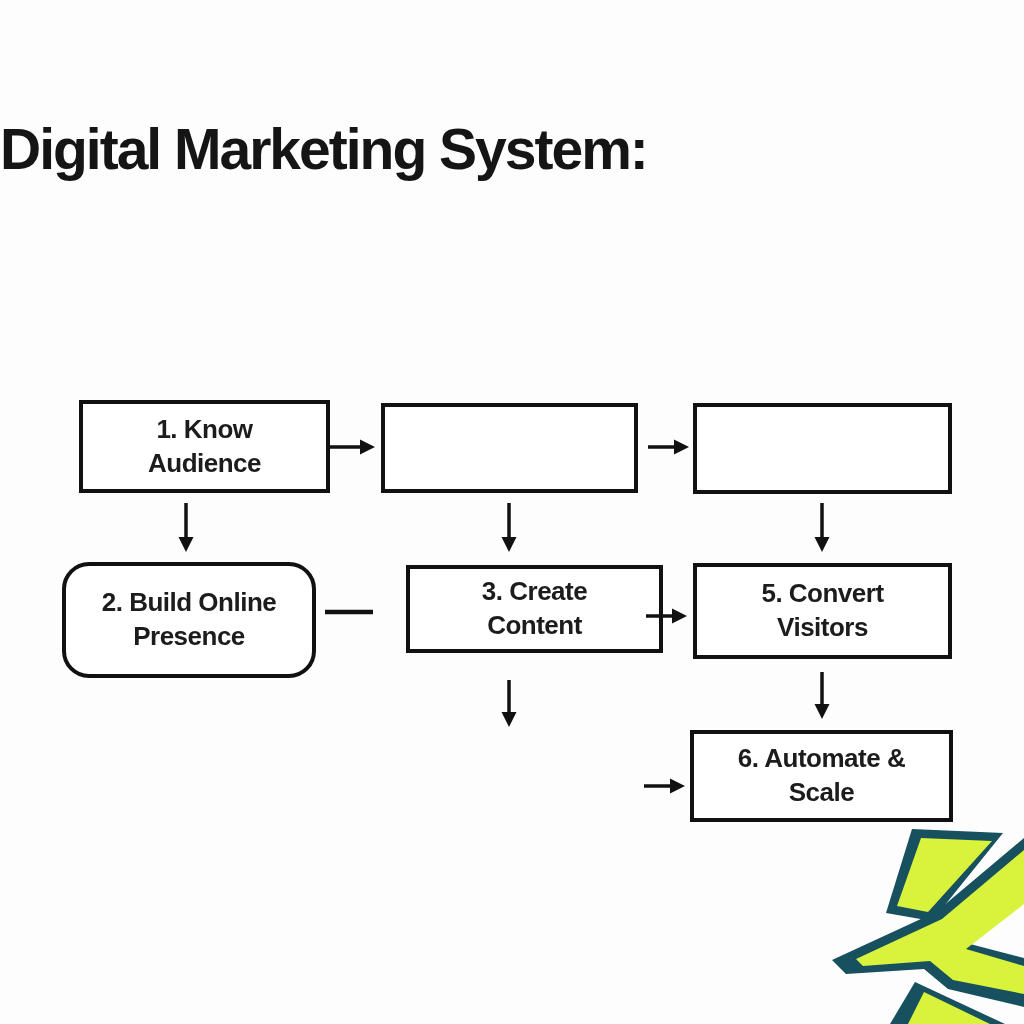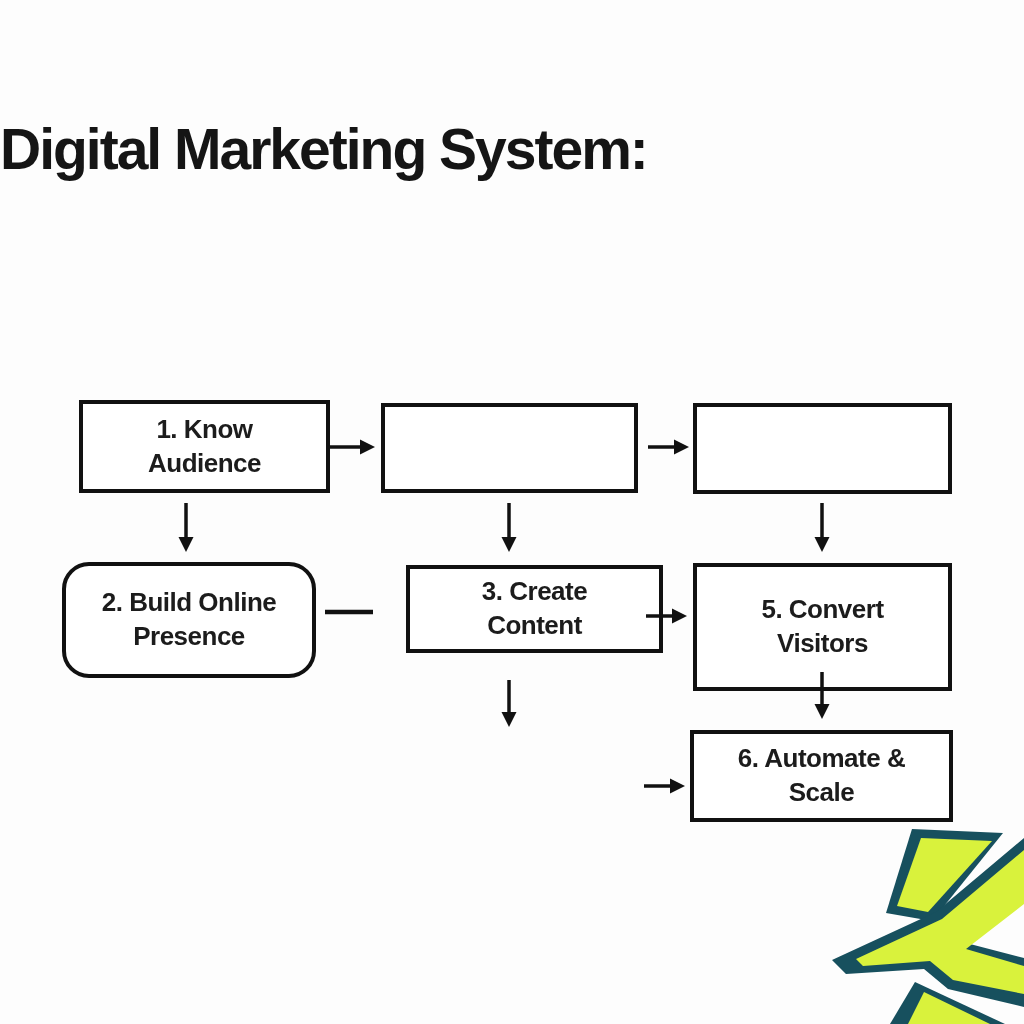--- a/index.html
+++ b/index.html
@@ -41,21 +41,21 @@
     letter-spacing: -0.5px;
     color: #1c1c1c;
     padding: 4px 26px;
     line-height: 1.3;
   }
   #box-know-audience   { left: 65px;  top: 400px; width: 251px; height: 93px; margin-left: 14px; }
   #box-top-middle      { left: 381px; top: 403px; width: 257px; height: 90px; }
   #box-top-right       { left: 693px; top: 403px; width: 259px; height: 91px; }
   #box-build-online    { left: 62px;  top: 562px; width: 254px; height: 116px; border-radius: 27px; }
   #box-create-content  { left: 392px; top: 565px; width: 257px; height: 88px; margin-left: 14px; }
-  #box-convert-visitors{ left: 693px; top: 563px; width: 259px; height: 128px; }
+  #box-convert-visitors{ left: 693px; top: 563px; width: 259px; height: 96px; }
   #box-drive-traffic   { left: 381px; top: 736px; width: 254px; height: 95px; }
   #box-automate-scale  { left: 690px; top: 730px; width: 263px; height: 92px; }
 
   .arrow-layer, .logo-layer {
     position: absolute;
     left: 0; top: 0;
     pointer-events: none;
   }
   .arrow-layer { width: 1024px; height: 1024px; }
   .logo-layer  { left: 820px; top: 800px; width: 204px; height: 224px; }

